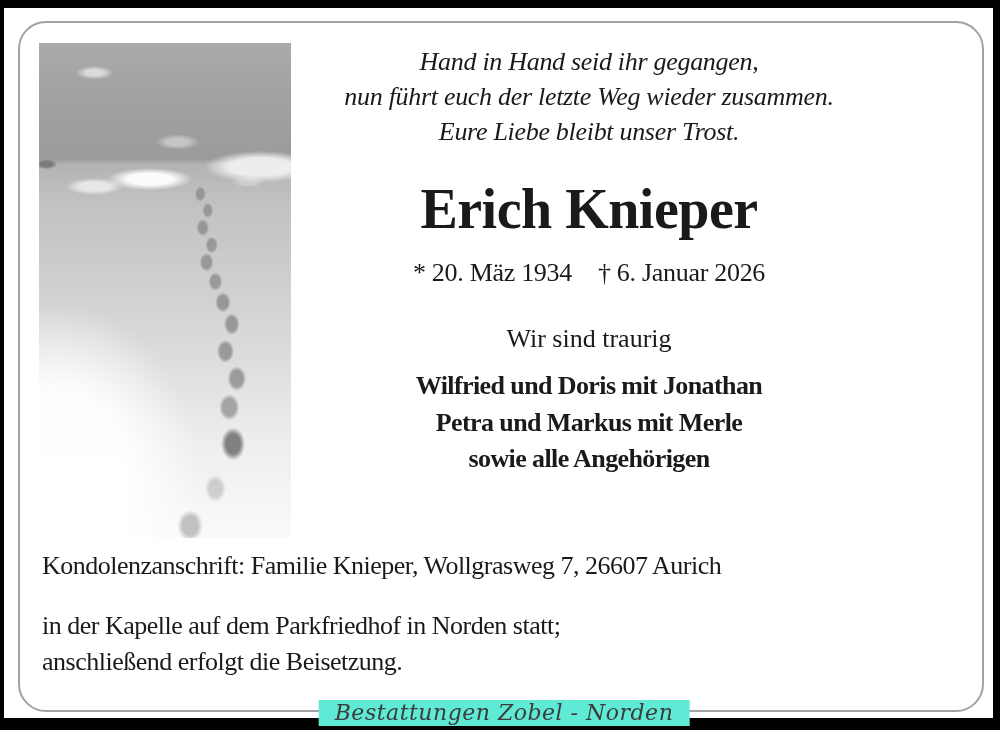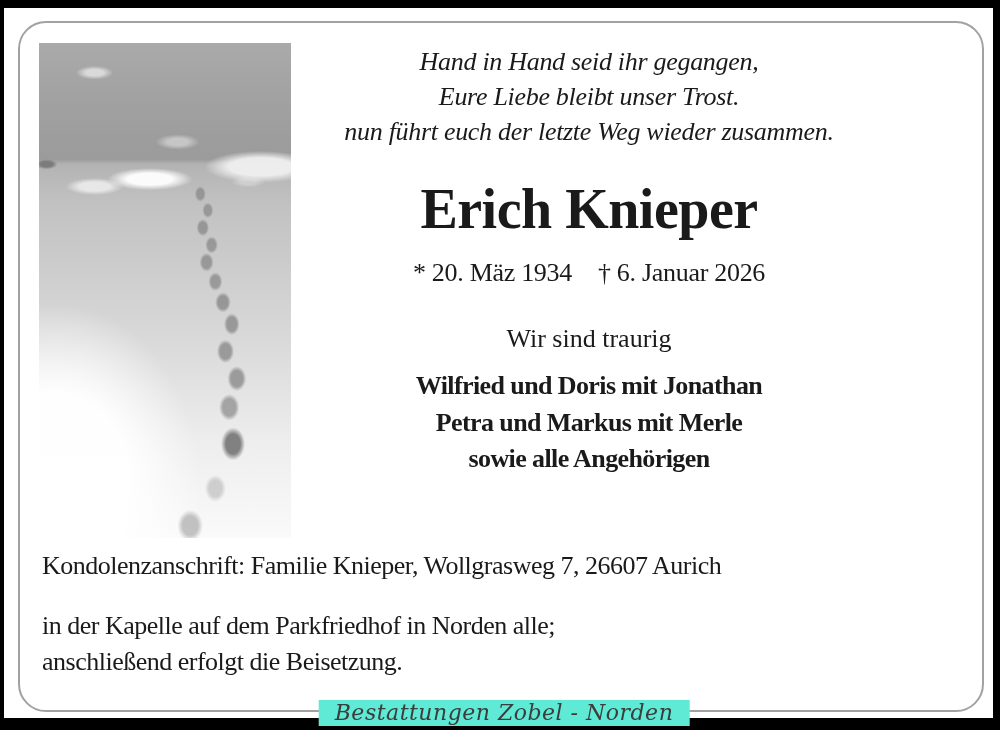--- a/index.html
+++ b/index.html
@@ -90,42 +90,42 @@
 <div class="canvas">
   <div class="sheet">
 
     <div class="frame"></div>
 
     <div class="photo"></div>
 
     <div class="column">
       <div class="epigraph">
         <div>Hand in Hand seid ihr gegangen,</div>
+        <div>nun führt euch der letzte Weg wieder zusammen.</div>
         <div>Eure Liebe bleibt unser Trost.</div>
-        <div>nun führt euch der letzte Weg wieder zusammen.</div>
       </div>
 
       <h1 class="name">Erich Knieper</h1>
 
       <div class="dates">
         <span>* 20. Mäz 1934</span><span class="date-gap"></span><span>† 6. Januar 2026</span>
       </div>
 
       <div class="grief">Wir sind traurig</div>
 
       <div class="mourners">
         <div>Wilfried und Doris mit Jonathan</div>
         <div>Petra und Markus mit Merle</div>
         <div>sowie alle Angehörigen</div>
       </div>
     </div>
 
     <div class="condolence">Kondolenzanschrift: Familie Knieper, Wollgrasweg 7, 26607 Aurich</div>
 
     <div class="service">
-      <div>in der Kapelle auf dem Parkfriedhof in Norden alle;</div>
+      <div>in der Kapelle auf dem Parkfriedhof in Norden statt;</div>
       <div>anschließend erfolgt die Beisetzung.</div>
     </div>
 
     <div class="fh-label">Bestattungen Zobel - Norden</div>
 
   </div>
 </div>
 
 </body></html>

